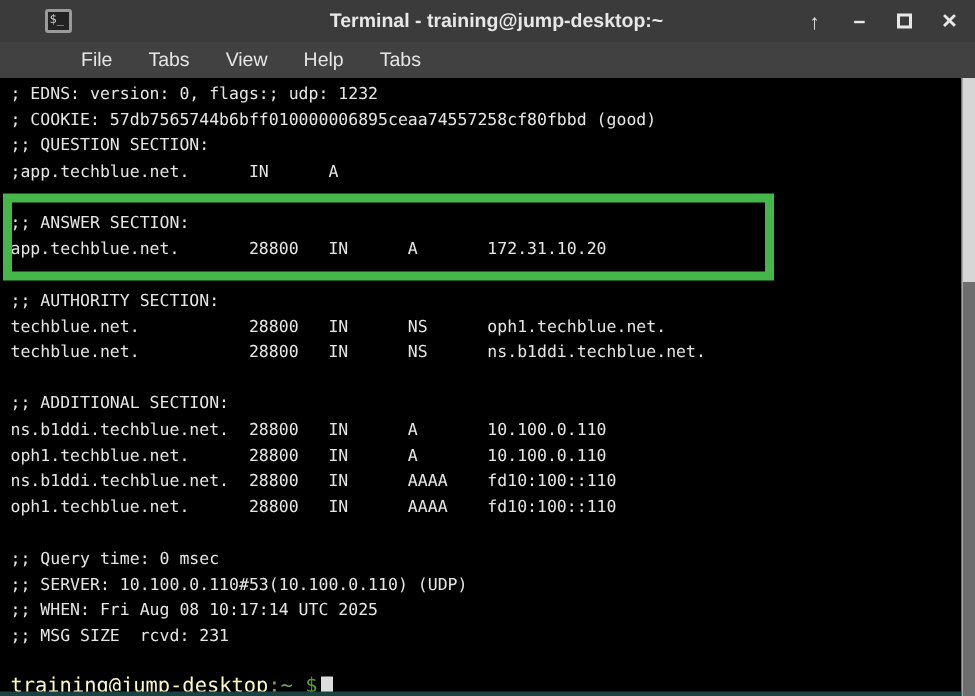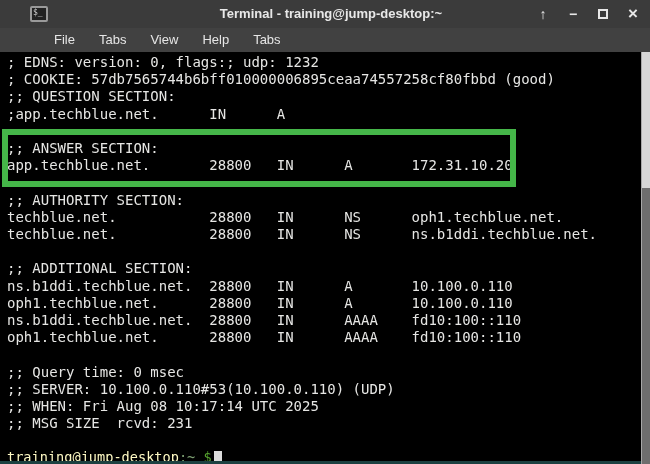--- a/index.html
+++ b/index.html
@@ -47,21 +47,21 @@
   .menu-item:first-child { padding-left: 10px; margin-left: 44px; }
 
   
   .screen {
     position: absolute; left: 0; top: 52px; width: 641px; height: 412px;
     background: #000;
   }
   pre.term {
     position: absolute; left: 7px; top: 2px;
     font-family: "DejaVu Sans Mono", monospace;
-    font-size: 14px; line-height: 17.2px; color: #e6e6e4;
+    font-size: 11px; line-height: 17.2px; color: #e6e6e4;
     white-space: pre;
   }
   .prompt-line {
     position: absolute; left: 7px; top: 397px; height: 17.2px;
     font-family: "DejaVu Sans Mono", monospace;
     font-size: 13.6px; line-height: 17.2px; white-space: pre;
   }
   .cursor {
     display: inline-block; width: 8px; height: 14px; margin-left: 2px;
     vertical-align: text-bottom; background: #dcdcdc;

